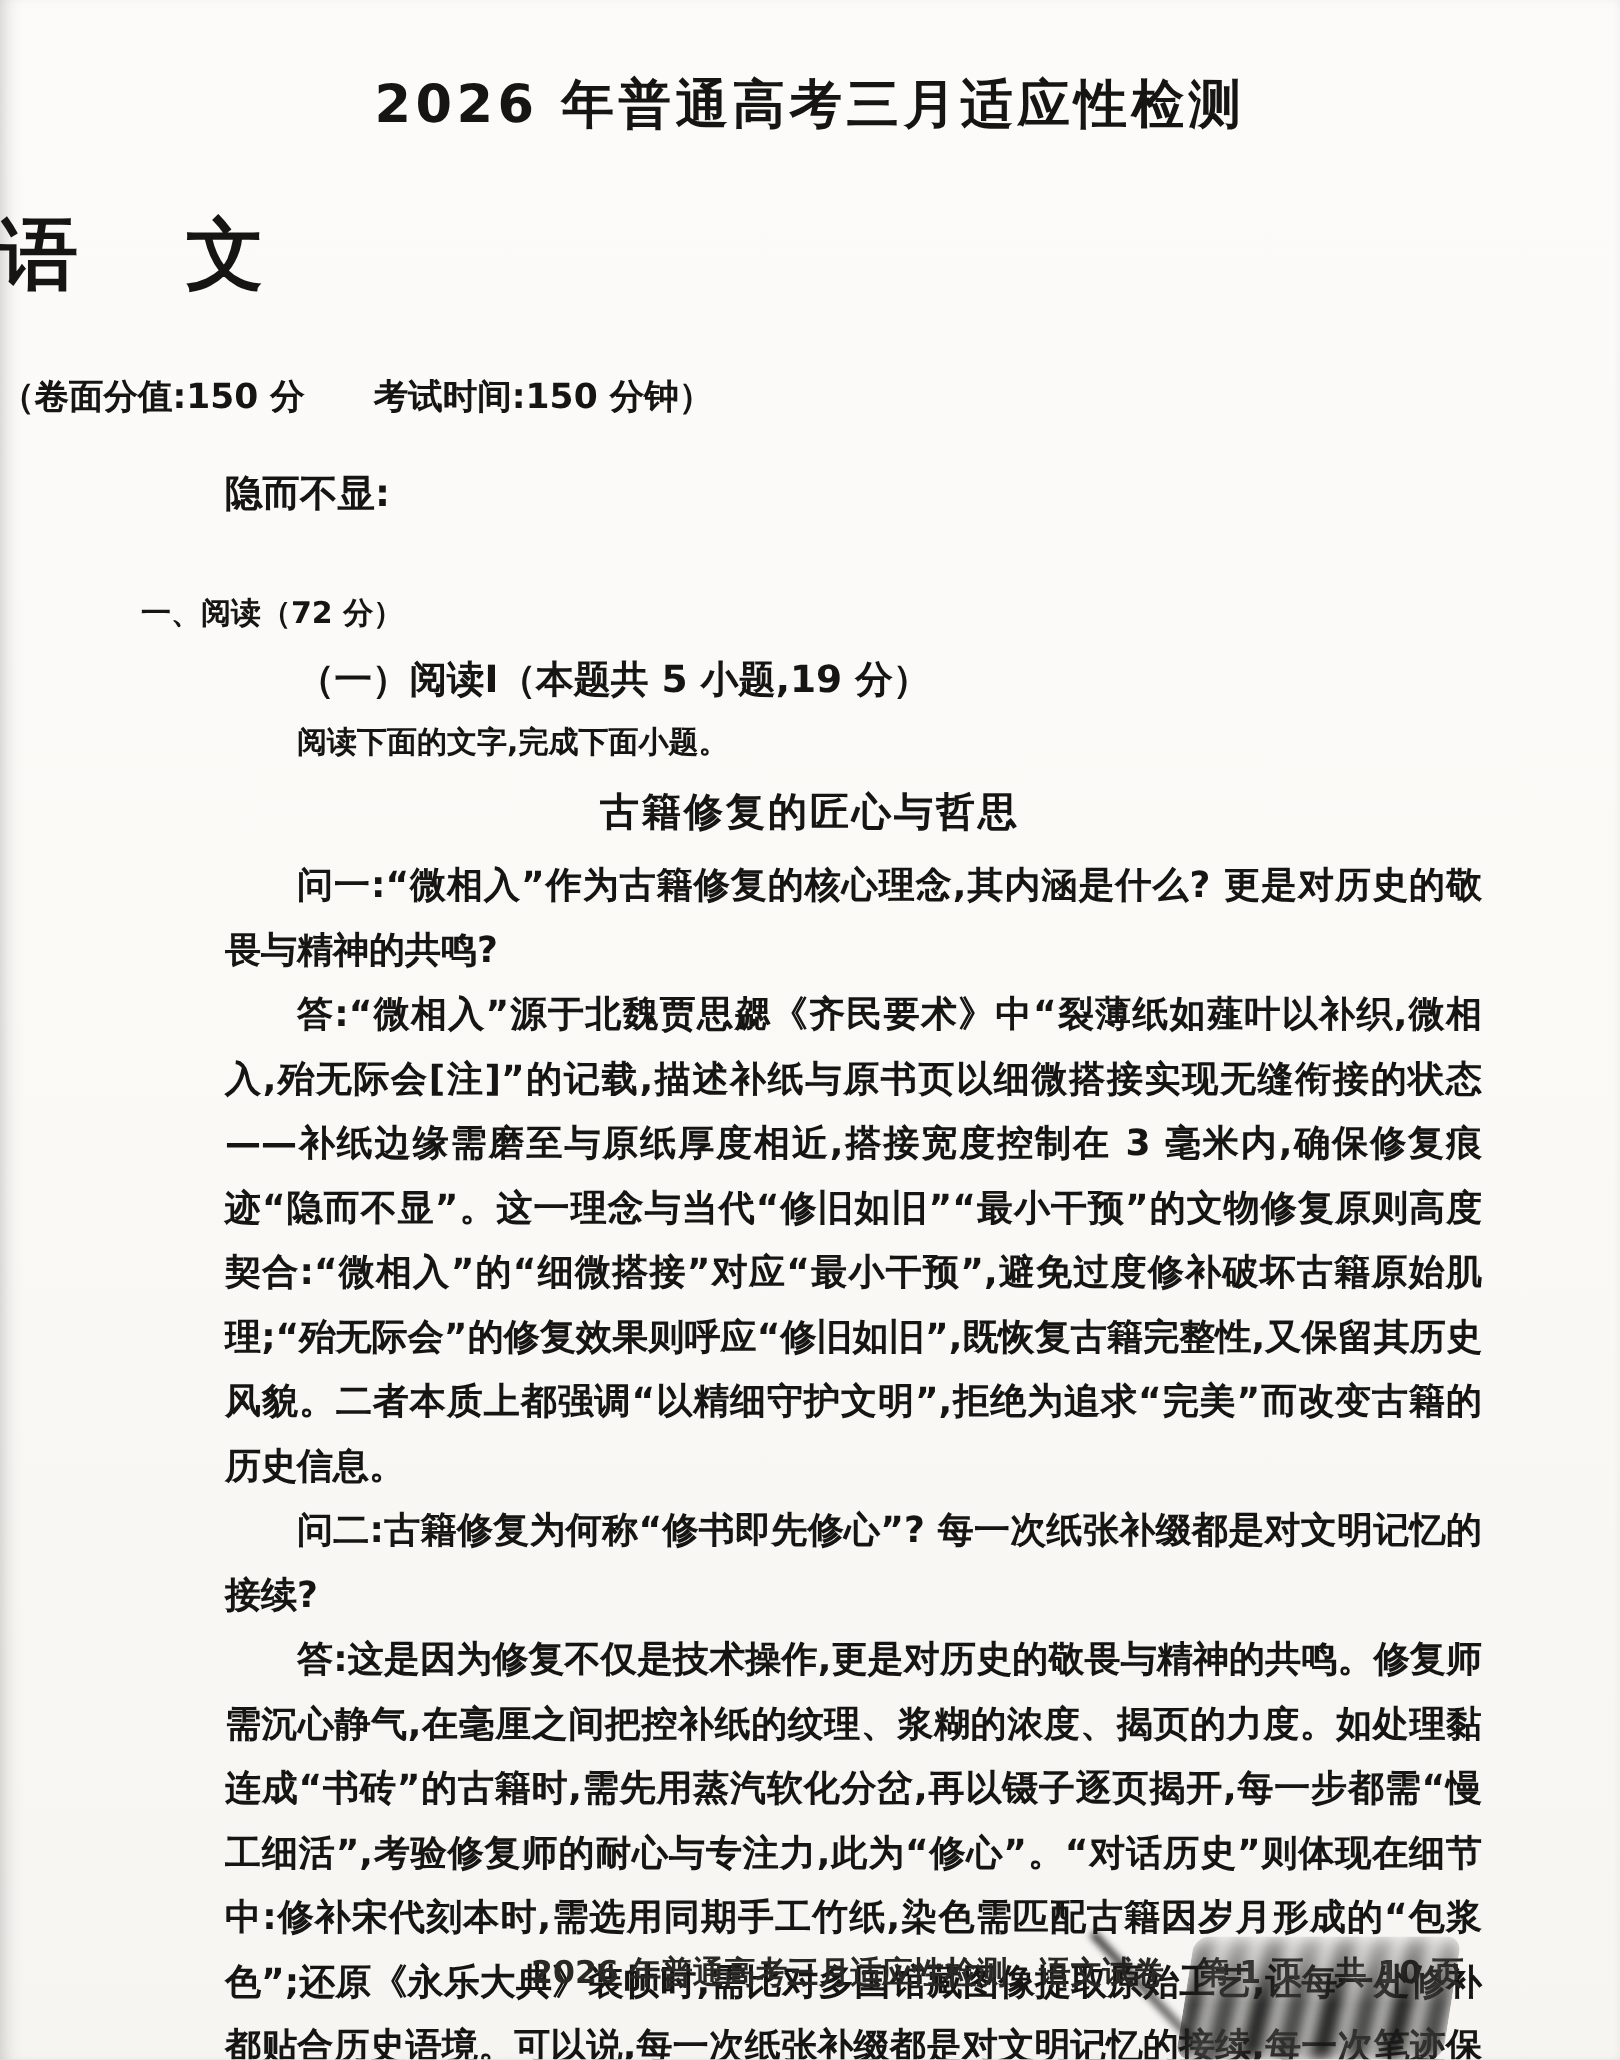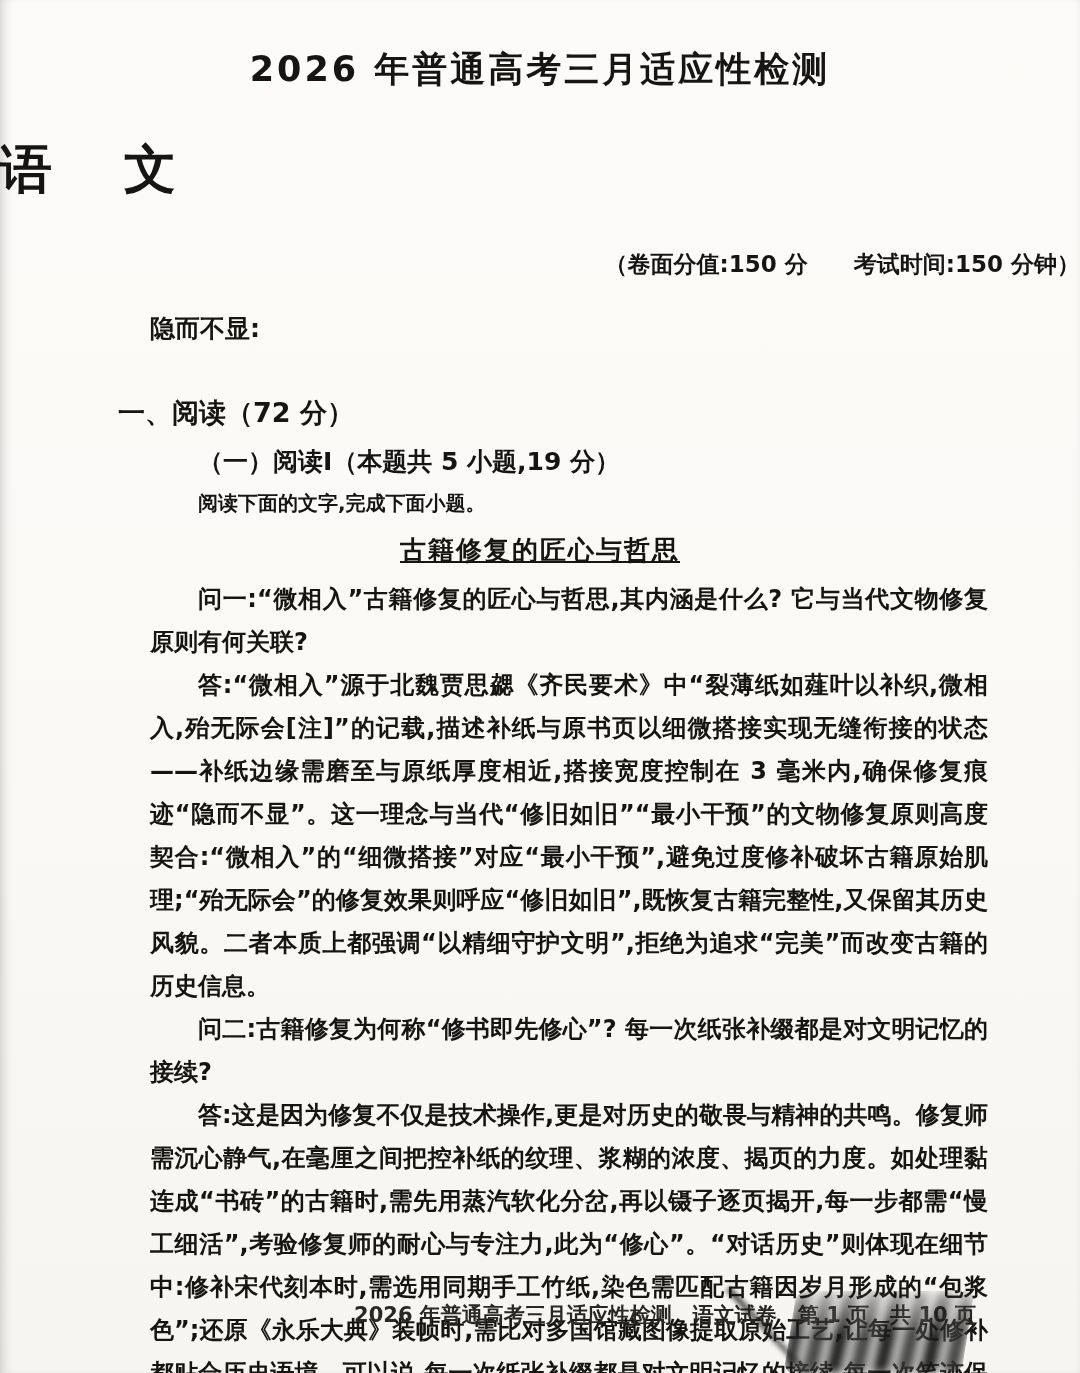--- a/index.html
+++ b/index.html
@@ -26,21 +26,21 @@
     letter-spacing: 3px;
   }
   .subject-title {
     text-align: left;
     margin-top: 42px;
     font-size: 52px;
     font-weight: 700;
     letter-spacing: 10px;
   }
   .exam-meta {
-    text-align: right;
+    text-align: left;
     margin-top: 44px;
     font-size: 23px;
     font-weight: 700;
   }
   .notice {
     margin: 32px 92px 0 150px;
   }
   .notice-heading {
     font-size: 25px;
     font-weight: 700;
@@ -48,41 +48,40 @@
   .notice-items {
     margin-top: 6px;
     padding-left: 48px;
   }
   .notice-item {
     font-size: 24px;
     font-weight: 600;
     line-height: 39px;
   }
   .section-heading {
-    margin: 50px 92px 0 118px;
-    font-size: 27px;
+    margin: 50px 92px 0 94px;
+    font-size: 20px;
     font-weight: 700;
   }
   .part-heading {
     margin: 14px 92px 0 198px;
     font-size: 25px;
     font-weight: 700;
   }
   .reading-instruction {
     margin: 12px 92px 0 198px;
     font-size: 20px;
     font-weight: 600;
   }
   .passage-title {
     text-align: center;
     margin-top: 16px;
     font-size: 26px;
     font-weight: 700;
     letter-spacing: 2px;
-    text-decoration: underline;
   }
   .passage {
     margin: 10px 92px 0 150px;
   }
   .passage p {
     margin: 0;
     font-size: 24px;
     font-weight: 600;
     line-height: 43px;
     text-indent: 2em;
@@ -157,21 +156,21 @@
 
   <div class="section-heading">一、阅读（72 分）</div>
 
   <div class="part-heading">（一）阅读Ⅰ（本题共 5 小题,19 分）</div>
 
   <div class="reading-instruction">阅读下面的文字,完成下面小题。</div>
 
   <div class="passage-title">古籍修复的匠心与哲思</div>
 
   <div class="passage">
-    <p>问一:“微相入”古籍修复的匠心与哲思,其内涵是什么? 它与当代文物修复原则有何关联?</p>
+    <p>问一:“微相入”作为古籍修复的核心理念,其内涵是什么? 更是对历史的敬畏与精神的共鸣?</p>
     <p>答:“微相入”源于北魏贾思勰《齐民要术》中“裂薄纸如薤叶以补织,微相入,殆无际会[注]”的记载,描述补纸与原书页以细微搭接实现无缝衔接的状态——补纸边缘需磨至与原纸厚度相近,搭接宽度控制在 3 毫米内,确保修复痕迹“隐而不显”。这一理念与当代“修旧如旧”“最小干预”的文物修复原则高度契合:“微相入”的“细微搭接”对应“最小干预”,避免过度修补破坏古籍原始肌理;“殆无际会”的修复效果则呼应“修旧如旧”,既恢复古籍完整性,又保留其历史风貌。二者本质上都强调“以精细守护文明”,拒绝为追求“完美”而改变古籍的历史信息。</p>
     <p>问二:古籍修复为何称“修书即先修心”? 每一次纸张补缀都是对文明记忆的接续?</p>
     <p>答:这是因为修复不仅是技术操作,更是对历史的敬畏与精神的共鸣。修复师需沉心静气,在毫厘之间把控补纸的纹理、浆糊的浓度、揭页的力度。如处理黏连成“书砖”的古籍时,需先用蒸汽软化分岔,再以镊子逐页揭开,每一步都需“慢工细活”,考验修复师的耐心与专注力,此为“修心”。“对话历史”则体现在细节中:修补宋代刻本时,需选用同期手工竹纸,染色需匹配古籍因岁月形成的“包浆色”;还原《永乐大典》装帧时,需比对多国馆藏图像提取原始工艺,让每一处修补都贴合历史语境。可以说,每一次纸张补缀都是对文明记忆的接续,每一次笔迹保护都是与先贤精神的共鸣。</p>
   </div>
 
   <div class="page-footer">2026 年普通高考三月适应性检测　语文试卷　第 1 页　共 10 页</div>
 
   <div class="smudge">
     <div class="smudge-line"></div>
     <div class="smudge-mass"></div>

